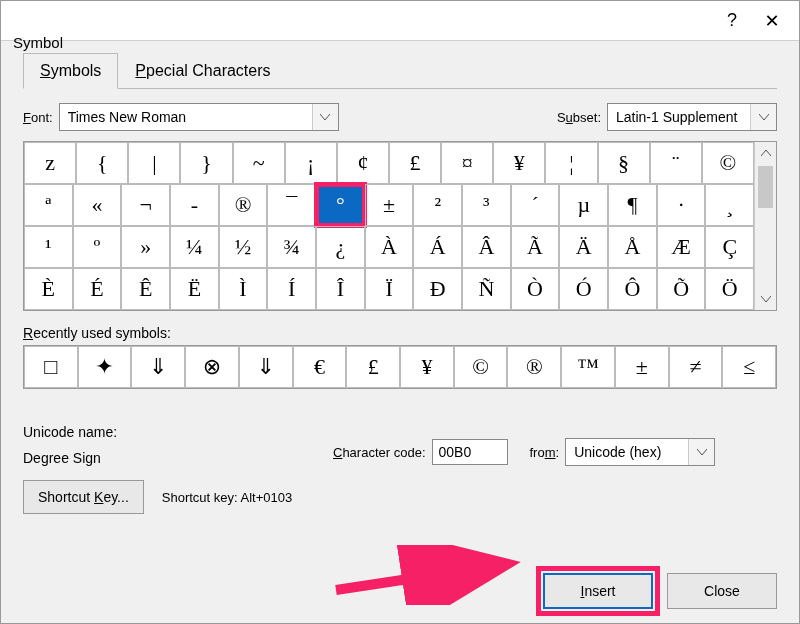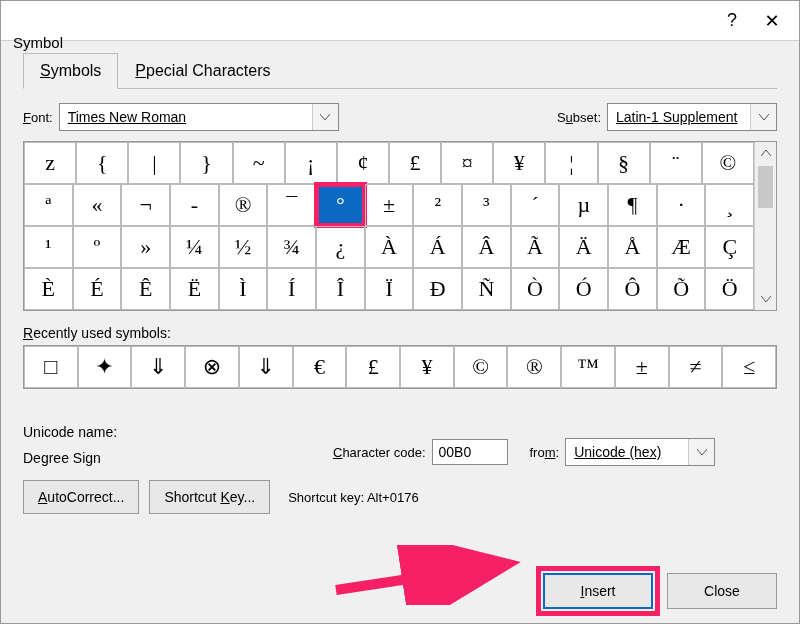--- a/index.html
+++ b/index.html
@@ -9,21 +9,21 @@
 .titlebar .title { flex: 1; font-size: 15px; margin-top: 44px; }
 .titlebar .help { width: 30px; text-align: center; font-size: 18px; cursor: pointer; }
 .titlebar .close { width: 30px; text-align: center; font-size: 18px; cursor: pointer; margin-left: 10px; }
 .content { padding: 12px 22px 14px 22px; }
 .tabs { display: flex; border-bottom: 1px solid #bbb; margin-bottom: 14px; }
 .tab { padding: 8px 16px; background: #f0f0f0; border: 1px solid transparent; border-bottom: none; font-size: 16px; cursor: pointer; }
 .tab.active { background: #f0f0f0; border: 1px solid #bbb; border-bottom: 1px solid #f0f0f0; margin-bottom: -1px; }
 .u { text-decoration: underline; }
 .row { display: flex; align-items: center; margin-bottom: 10px; gap: 6px; }
 .row label { font-size: 13px; }
-.select { display: flex; align-items: center; border: 1px solid #888; background: #fff; height: 28px; text-decoration: underline; }
+.select { display: flex; align-items: center; border: 1px solid #888; background: #fff; height: 28px; }
 .select .val { flex: 1; padding: 0 8px; font-size: 14px; }
 .select .chev { width: 26px; height: 100%; display: flex; align-items: center; justify-content: center; border-left: 1px solid #ccc; background: #f3f3f3; }
 .select .chev svg { width: 10px; height: 6px; }
 .grid-wrap { display: flex; border: 1px solid #999; background: #fff; }
 .grid { flex: 1; }
 .grow { display: flex; }
 .cell { flex: 1; border: 1px solid #bbb; height: 42px; display: flex; align-items: center; justify-content: center; font-family: "Times New Roman", serif; font-size: 22px; position: relative; }
 .cell.selected { background: #0b68c3; color: #fff; }
 .cell.highlight { outline: 5px solid #f52065; outline-offset: -3px; }
 .scrollbar { width: 22px; background: #f0f0f0; display: flex; flex-direction: column; border-left: 1px solid #ccc; }
@@ -196,23 +196,22 @@
           <div class="val">Unicode (hex)</div>
           <div class="chev">
               <svg viewBox="0 0 10 6">
                 <path d="M0 0 L5 6 L10 0" fill="none" stroke="#555"></path>
               </svg>
             </div>
         </div>
       </div>
     </div>
     <div class="btnrow">
-      <button class="btn"><span class="u">A</span><span>utoCorrect...</span></button>
       <button class="btn">Shortcut <span class="u">K</span>ey...</button>
-      <span style="margin-left:8px">Shortcut key: Alt+0176</span>
+      <span style="margin-left:8px">Shortcut key: Alt+0103</span>
     </div>
   </div>
   <div class="footer">
     <div class="fbtn insert">
         <span class="u">I</span>
         <span>nsert</span>
       </div>
     <div class="fbtn">Close</div>
   </div>
   <svg class="arrow" width="200" height="60">

